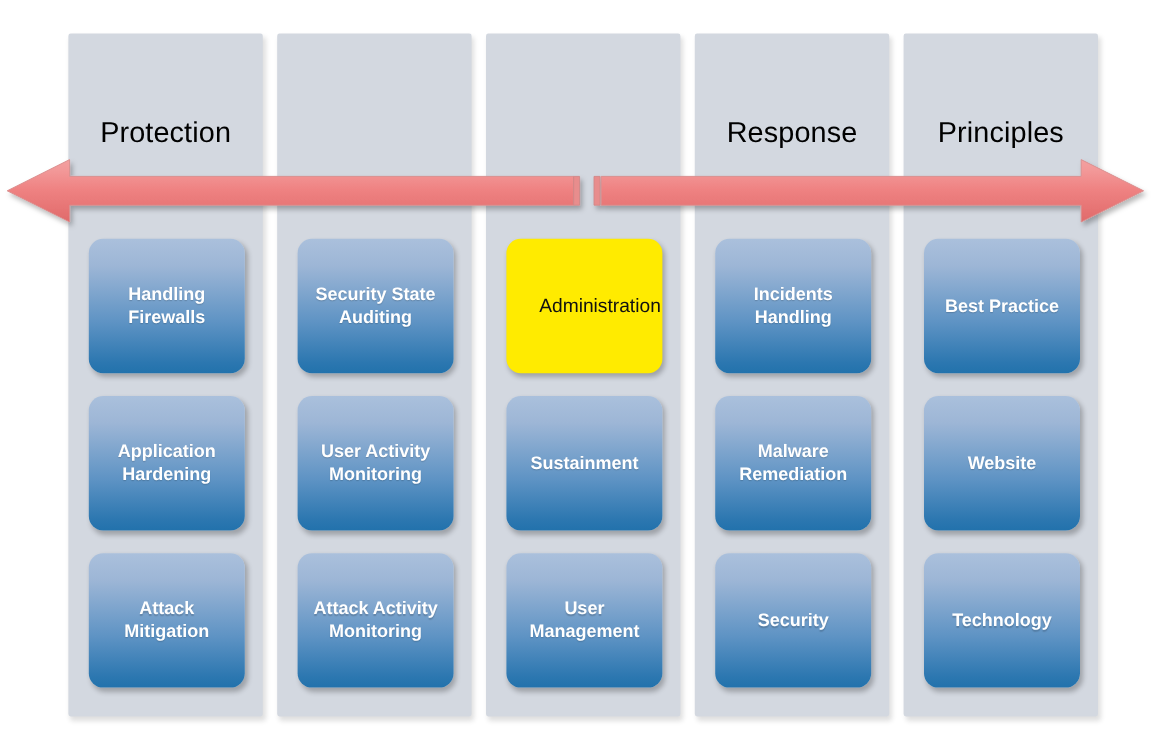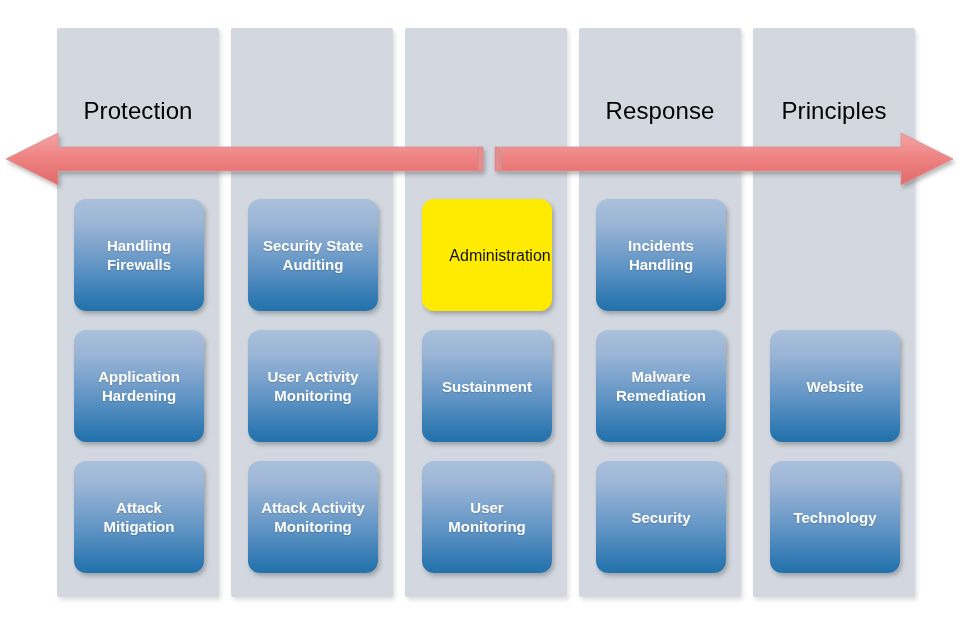--- a/index.html
+++ b/index.html
@@ -151,41 +151,44 @@
 
   <div class="column col-2">
     <div class="card yellow row-0">
       <span class="card-label">Administration</span>
     </div>
     <div class="card blue row-1">
       <span class="card-label">Sustainment</span>
     </div>
     <div class="card blue row-2">
       <span class="card-label">User
-Monitoring</span>
+Management</span>
     </div>
   </div>
 
   <div class="column col-3">
     <div class="col-header">Response</div>
     <div class="card blue row-0">
       <span class="card-label">Incidents
 Handling</span>
     </div>
     <div class="card blue row-1">
       <span class="card-label">Malware
 Remediation</span>
     </div>
     <div class="card blue row-2">
       <span class="card-label">Security</span>
     </div>
   </div>
 
   <div class="column col-4">
     <div class="col-header">Principles</div>
+    <div class="card blue row-0">
+      <span class="card-label">Best Practice</span>
+    </div>
     <div class="card blue row-1">
       <span class="card-label">Website</span>
     </div>
     <div class="card blue row-2">
       <span class="card-label">Technology</span>
     </div>
   </div>
 
   <div class="arrow-wrap arrow-left">
     <svg viewBox="0 0 482 56" preserveAspectRatio="none">

